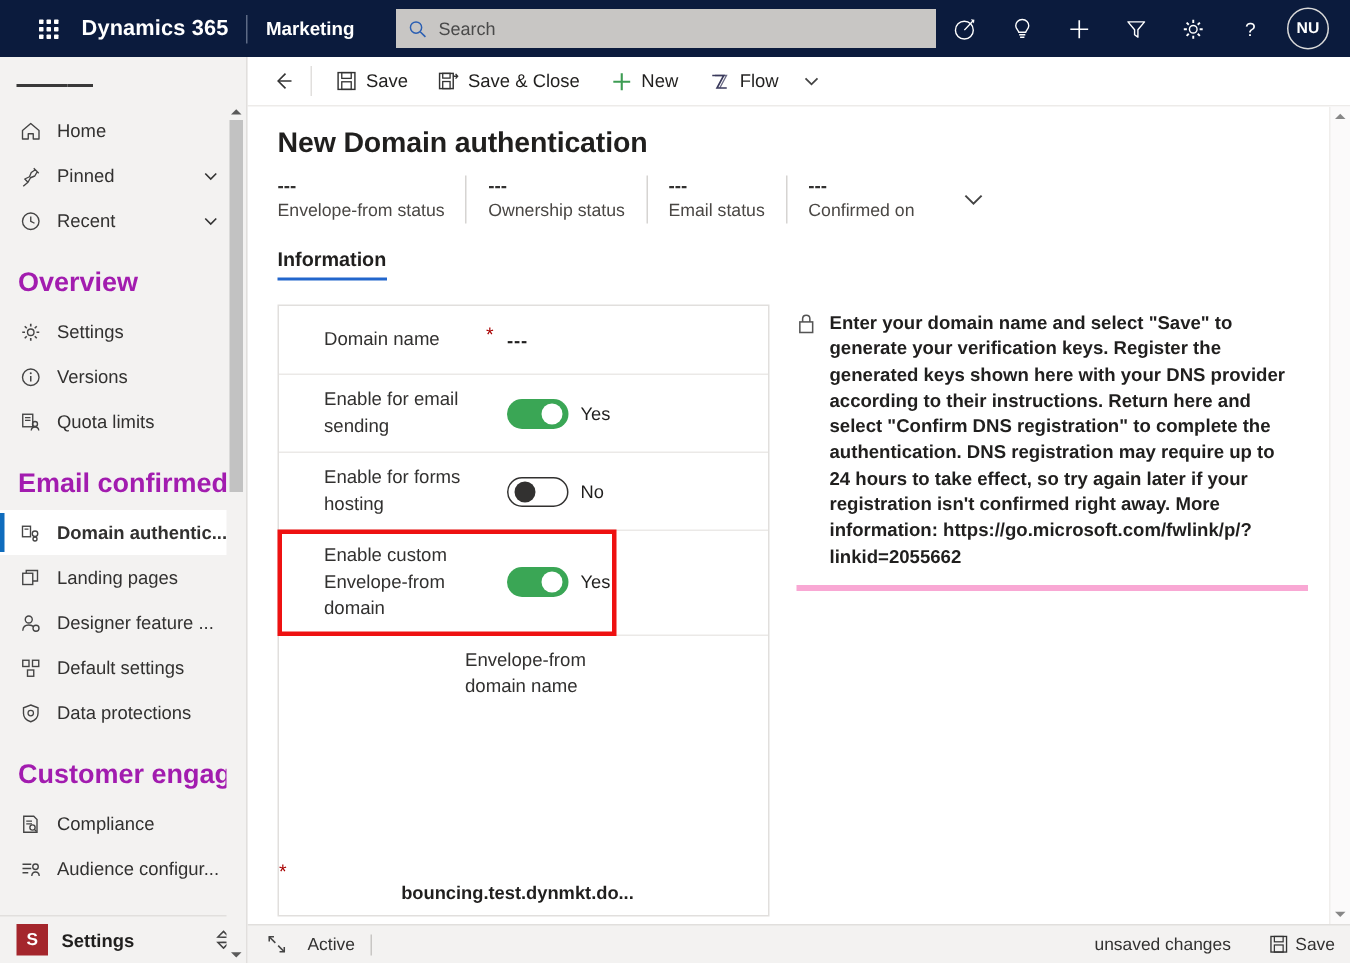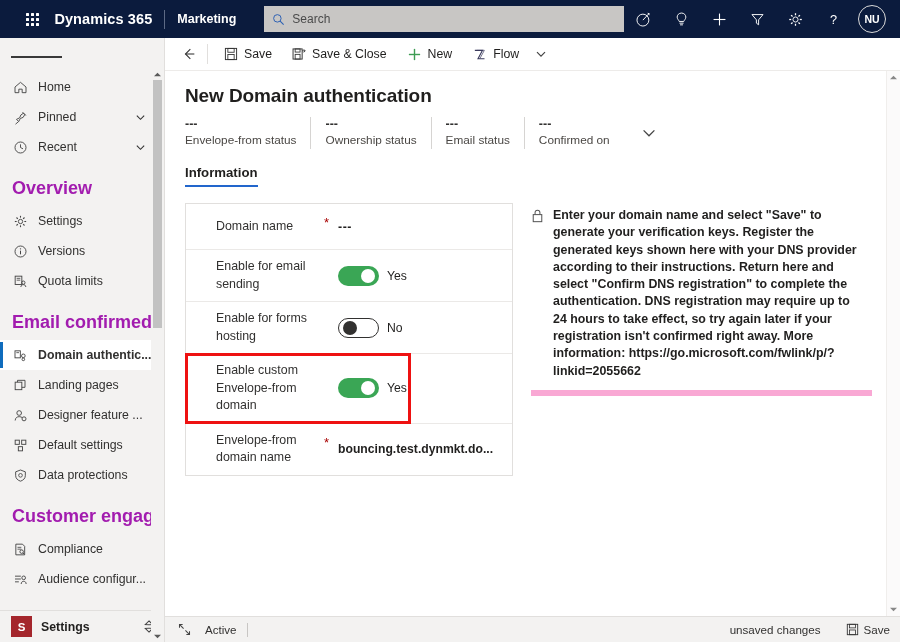--- a/index.html
+++ b/index.html
@@ -118,21 +118,21 @@
   .tab.active { border-bottom-color: #2266cc; }
 
   .formwrap { display: flex; gap: 18px; padding-right: 14px; }
   .formcard {
     width: 328px; flex: 0 0 328px; border: 1px solid #e1dfdd; background: #ffffff;
   }
   .frow {
     display: flex; align-items: center; min-height: 46px; border-bottom: 1px solid #ebe9e7;
     padding: 8px 0 8px 0; position: relative;
   }
-  .frow:last-child { border-bottom: none; }
+  .frow:last-child { border-bottom: none; flex-direction: column; }
   .flabel {
     width: 138px; flex: 0 0 138px; padding-left: 30px; font-size: 12.4px; color: #323130; line-height: 17.5px;
   }
   .freq { width: 14px; flex: 0 0 14px; color: #a80000; font-size: 13px; line-height: 10px; padding-top: 2px; align-self: flex-start; margin-top: 4px; }
   .fval { flex: 1; font-size: 12.4px; color: #201f1e; display: flex; align-items: center; gap: 8px; padding-right: 8px; }
   .fval.bold { font-weight: 700; font-size: 12.2px; }
   .dashes { color: #201f1e; font-weight: 600; letter-spacing: .5px; }
 
   .toggle { width: 41px; height: 20px; border-radius: 10px; position: relative; cursor: pointer; flex: 0 0 41px; }
   .toggle.on { background: #3aa655; }
@@ -141,21 +141,21 @@
   .toggle.on .knob { right: 4px; background: #ffffff; }
   .toggle.off .knob { left: 3.5px; top: 2px; background: #323130; }
   .tog-text { font-size: 12.2px; color: #201f1e; }
 
   .highlight-box {
     position: absolute; border: 3px solid #ee1111; pointer-events: none;
   }
 
   .infopanel { flex: 1; min-width: 0; padding-top: 2px; }
   .infobox {
-    display: flex; gap: 8px; border-bottom: 6px solid #f9a8d4; padding: 2px 12px 10px 0;
+    display: flex; gap: 8px; border-bottom: 4px solid #f9a8d4; padding: 2px 12px 10px 0;
   }
   .infotext { font-size: 12.4px; line-height: 17.3px; color: #201f1e; font-weight: 600; }
 
   .mainscroll {
     width: 14px; flex: 0 0 14px; background: #fbfafa; border-left: 1px solid #f0eeec;
     display: flex; flex-direction: column; align-items: center;
   }
   .ms-arrow { height: 13px; display: flex; align-items: center; justify-content: center; cursor: pointer; }
   .ms-track { flex: 1; }
 

